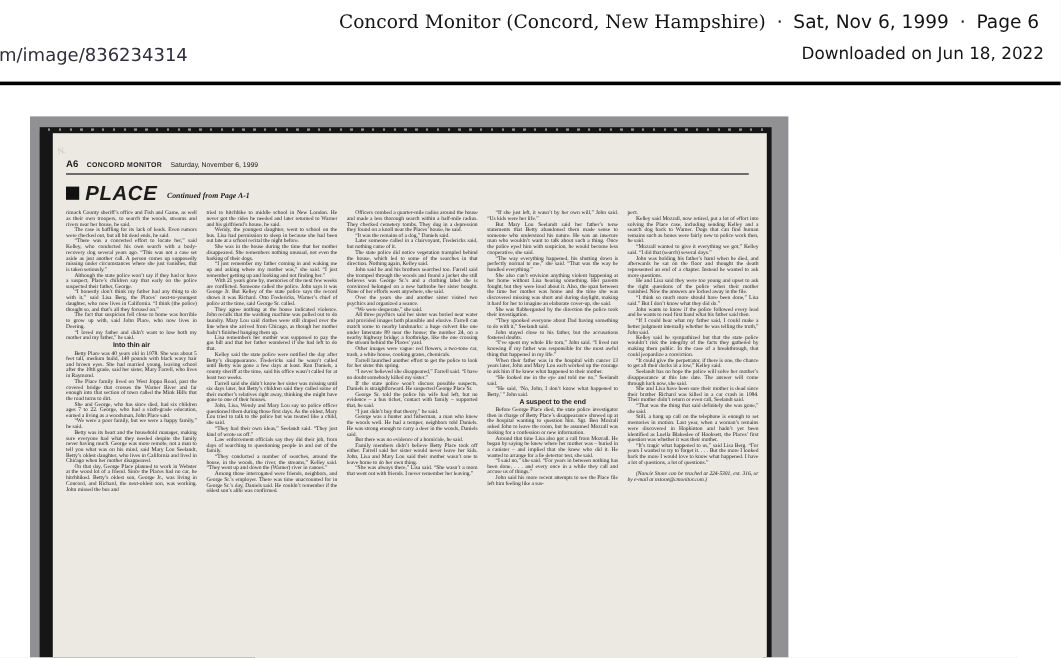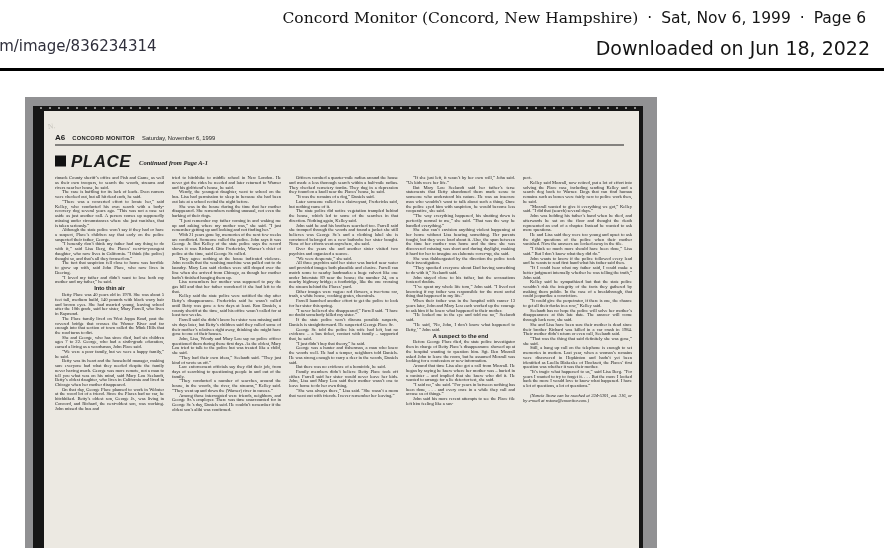--- a/index.html
+++ b/index.html
@@ -13,21 +13,21 @@
   
   .hdr{position:absolute;top:0;left:0;right:0;height:68px;}
   .titleline{
     position:absolute;top:9px;right:18px;
     font-size:15.5px;color:#141414;white-space:nowrap;
   }
   .titleline .serif{font-family:"DejaVu Serif","Liberation Serif",serif;}
   .titleline .dot{margin:0 9px;color:#141414;}
   .dl{
     position:absolute;top:37px;right:14px;
-    font-size:19px;color:#141414;white-space:nowrap;
+    font-size:14px;color:#141414;white-space:nowrap;
   }
   .url{
     position:absolute;top:37px;left:-10px;
     font-size:15px;color:#30303c;white-space:nowrap;
   }
   .divider{position:absolute;top:68px;left:0;width:884px;height:3px;background:#000000;}
 
   
   .scan{
     position:absolute;left:25px;top:97px;width:632px;height:451px;

